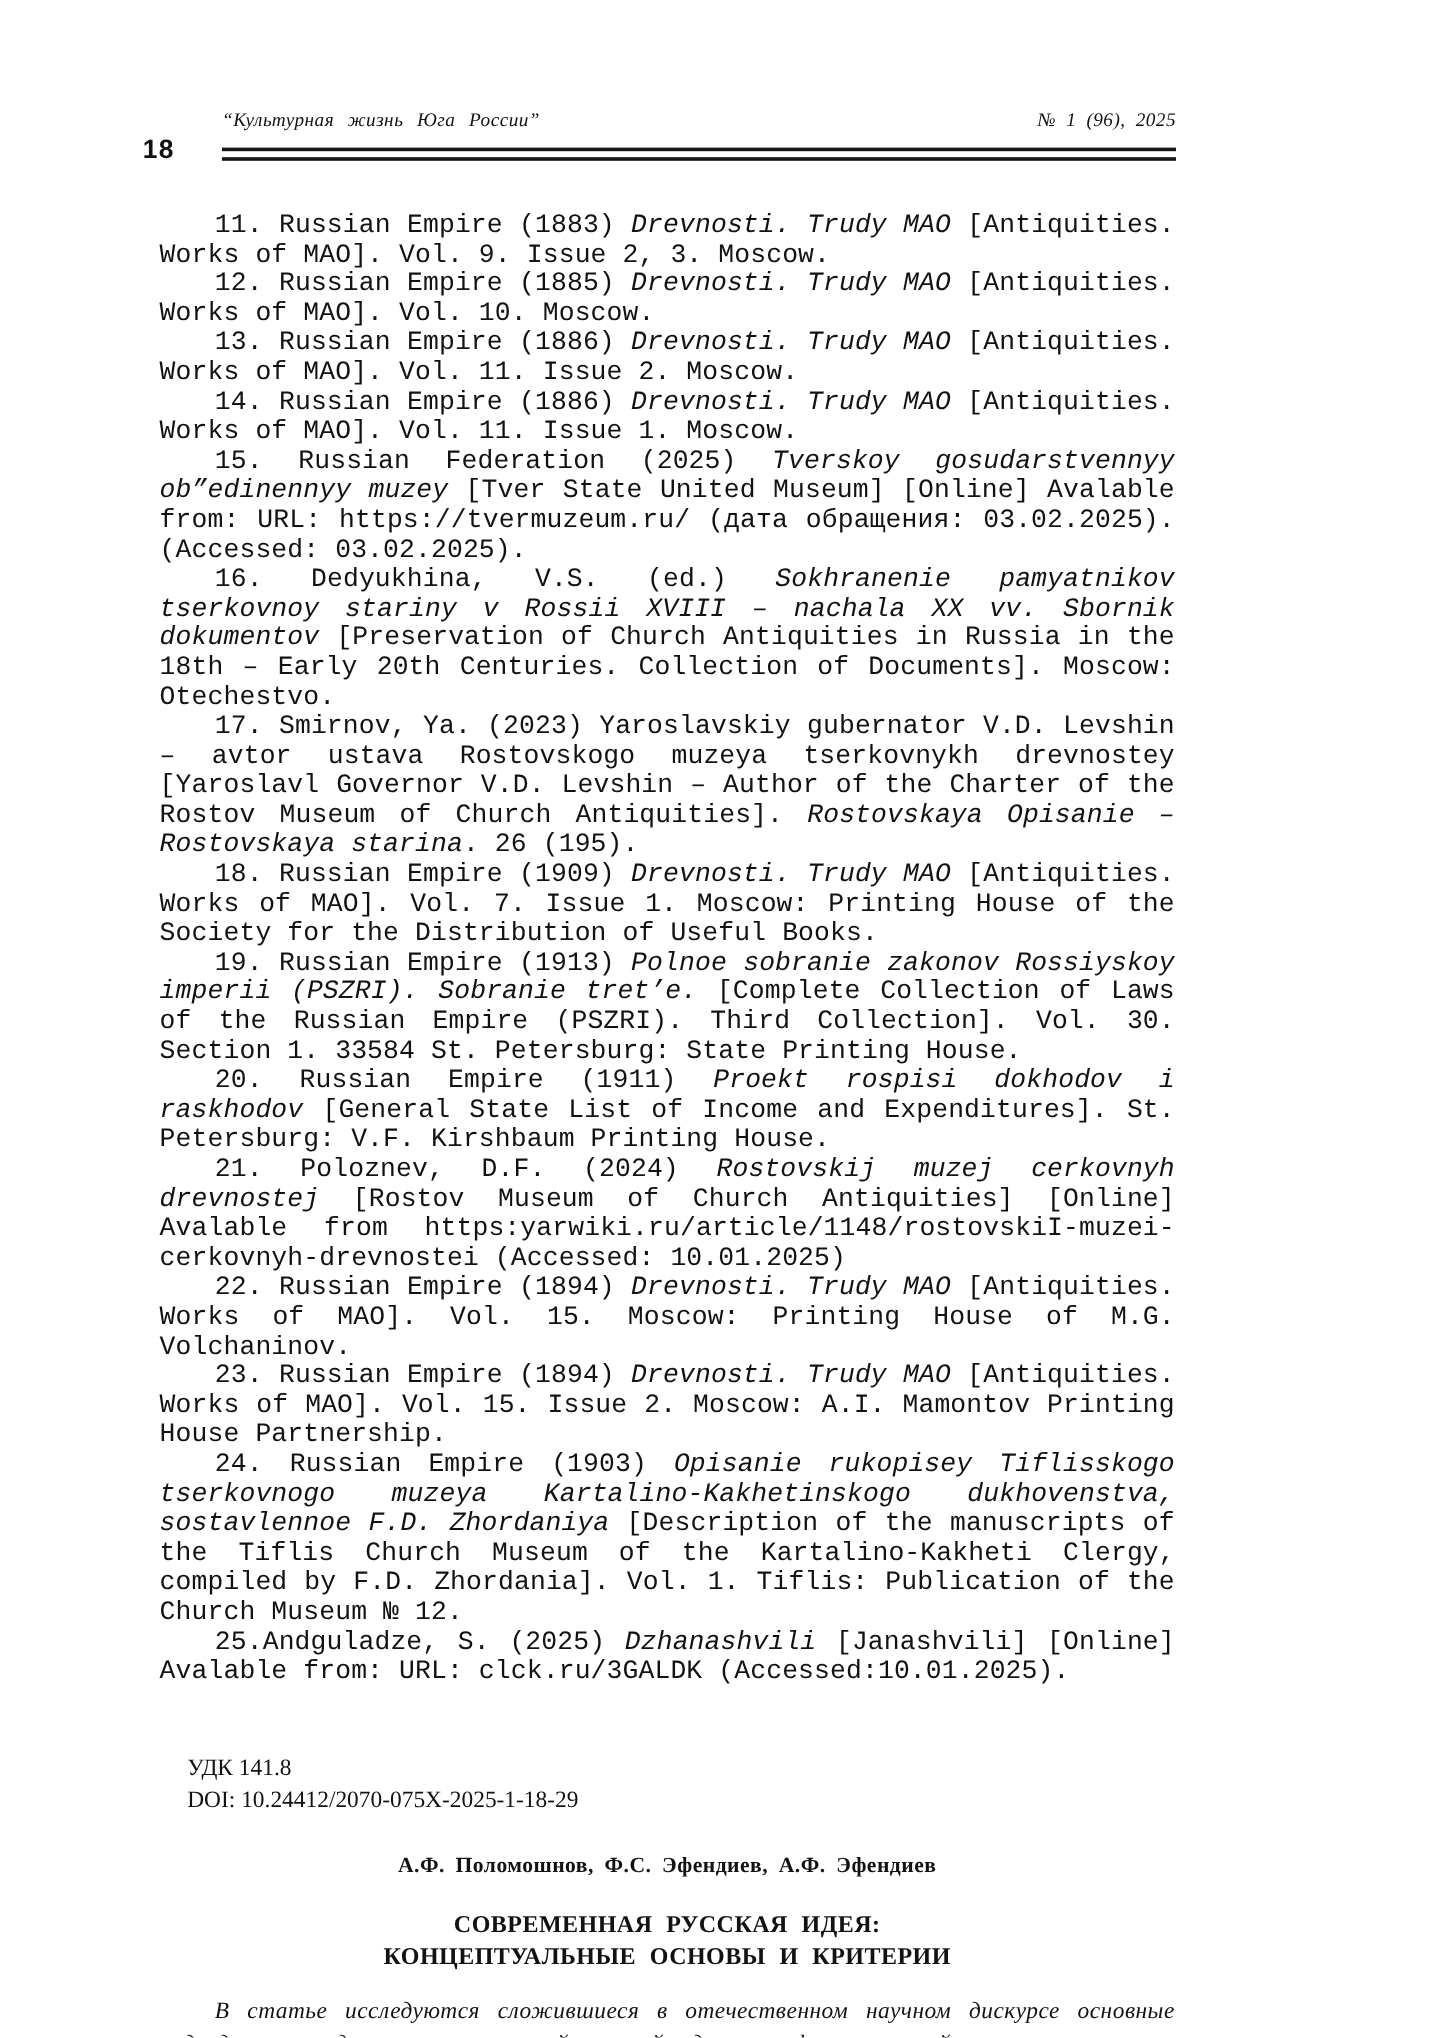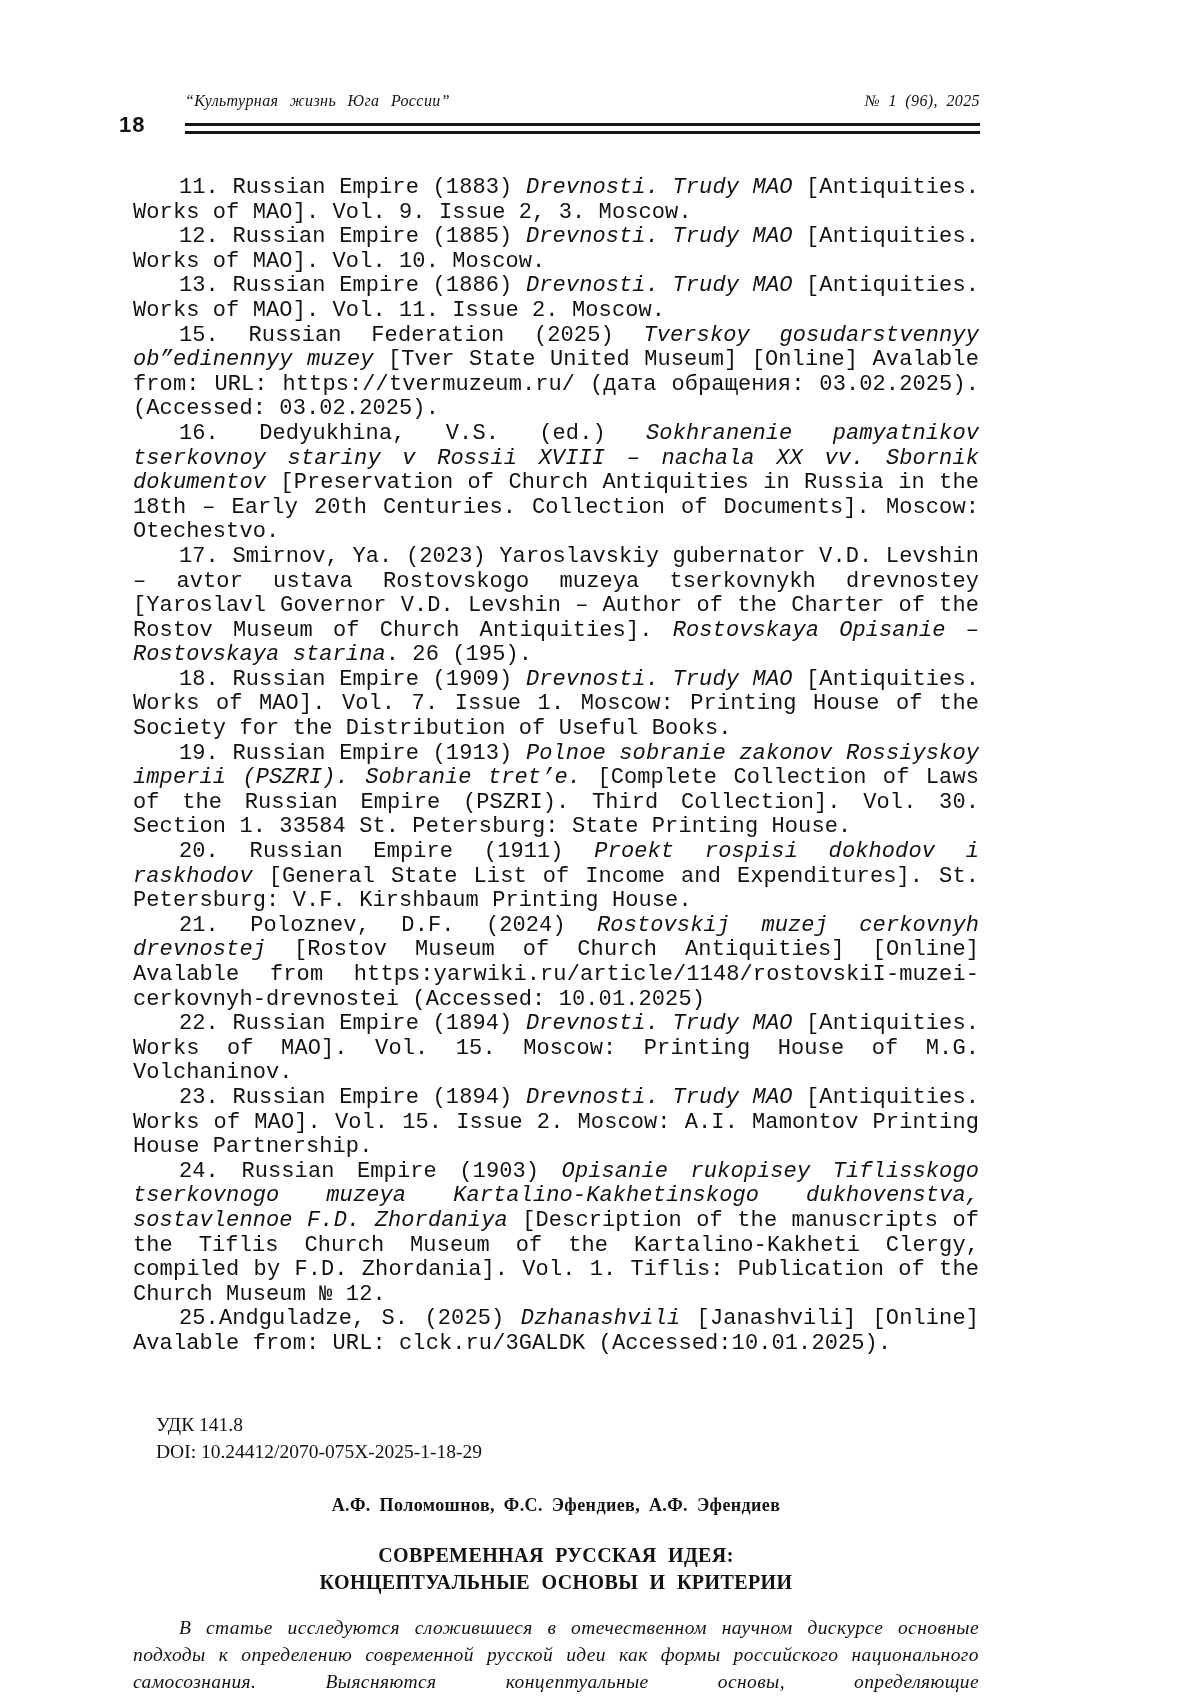--- a/index.html
+++ b/index.html
@@ -100,20 +100,21 @@
   </div>
 
   <div class="double-rule"></div>
 
   <main class="content">
 
     <section class="references" id="references">
         <p class="ref"><span>11. Russian Empire (1883) </span><em>Drevnosti. Trudy MAO</em><span> [Antiquities. Works of MAO]. Vol. 9. Issue 2, 3. Moscow.</span></p>
         <p class="ref"><span>12. Russian Empire (1885) </span><em>Drevnosti. Trudy MAO</em><span> [Antiquities. Works of MAO]. Vol. 10. Moscow.</span></p>
         <p class="ref"><span>13. Russian Empire (1886) </span><em>Drevnosti. Trudy MAO</em><span> [Antiquities. Works of MAO]. Vol. 11. Issue 2. Moscow.</span></p>
+        <p class="ref"><span>14. Russian Empire (1886) </span><em>Drevnosti. Trudy MAO</em><span> [Antiquities. Works of MAO]. Vol. 11. Issue 1. Moscow.</span></p>
         <p class="ref"><span>15. Russian Federation (2025) </span><em>Tverskoy gosudarstvennyy ob”edinennyy muzey</em><span> [Tver State United Museum] [Online] Avalable from: URL: https://tvermuzeum.ru/ (дата обращения: 03.02.2025). (Accessed: 03.02.2025).</span></p>
         <p class="ref"><span>16. Dedyukhina, V.S. (ed.) </span><em>Sokhranenie pamyatnikov tserkovnoy stariny v Rossii XVIII – nachala XX vv. Sbornik dokumentov</em><span> [Preservation of Church Antiquities in Russia in the 18th – Early 20th Centuries. Collection of Documents]. Moscow: Otechestvo.</span></p>
         <p class="ref"><span>17. Smirnov, Ya. (2023) Yaroslavskiy gubernator V.D. Levshin – avtor ustava Rostovskogo muzeya tserkovnykh drevnostey [Yaroslavl Governor V.D. Levshin – Author of the Charter of the Rostov Museum of Church Antiquities]. </span><em>Rostovskaya Opisanie – Rostovskaya starina</em><span>. 26 (195).</span></p>
         <p class="ref"><span>18. Russian Empire (1909) </span><em>Drevnosti. Trudy MAO</em><span> [Antiquities. Works of MAO]. Vol. 7. Issue 1. Moscow: Printing House of the Society for the Distribution of Useful Books.</span></p>
         <p class="ref"><span>19. Russian Empire (1913) </span><em>Polnoe sobranie zakonov Rossiyskoy imperii (PSZRI). Sobranie tret’e.</em><span> [Complete Collection of Laws of the Russian Empire (PSZRI). Third Collection]. Vol. 30. Section 1. 33584 St. Petersburg: State Printing House.</span></p>
         <p class="ref"><span>20. Russian Empire (1911) </span><em>Proekt rospisi dokhodov i raskhodov</em><span> [General State List of Income and Expenditures]. St. Petersburg: V.F. Kirshbaum Printing House.</span></p>
         <p class="ref"><span>21. Poloznev, D.F. (2024) </span><em>Rostovskij muzej cerkovnyh drevnostej</em><span> [Rostov Museum of Church Antiquities] [Online] Avalable from https:yarwiki.ru/article/1148/rostovskiI-muzei-cerkovnyh-drevnostei (Accessed: 10.01.2025)</span></p>
         <p class="ref"><span>22. Russian Empire (1894) </span><em>Drevnosti. Trudy MAO</em><span> [Antiquities. Works of MAO]. Vol. 15. Moscow: Printing House of M.G. Volchaninov.</span></p>
         <p class="ref"><span>23. Russian Empire (1894) </span><em>Drevnosti. Trudy MAO</em><span> [Antiquities. Works of MAO]. Vol. 15. Issue 2. Moscow: A.I. Mamontov Printing House Partnership.</span></p>
         <p class="ref"><span>24. Russian Empire (1903) </span><em>Opisanie rukopisey Tiflisskogo tserkovnogo muzeya Kartalino-Kakhetinskogo dukhovenstva, sostavlennoe F.D. Zhordaniya</em><span> [Description of the manuscripts of the Tiflis Church Museum of the Kartalino-Kakheti Clergy, compiled by F.D. Zhordania]. Vol. 1. Tiflis: Publication of the Church Museum № 12.</span></p>

